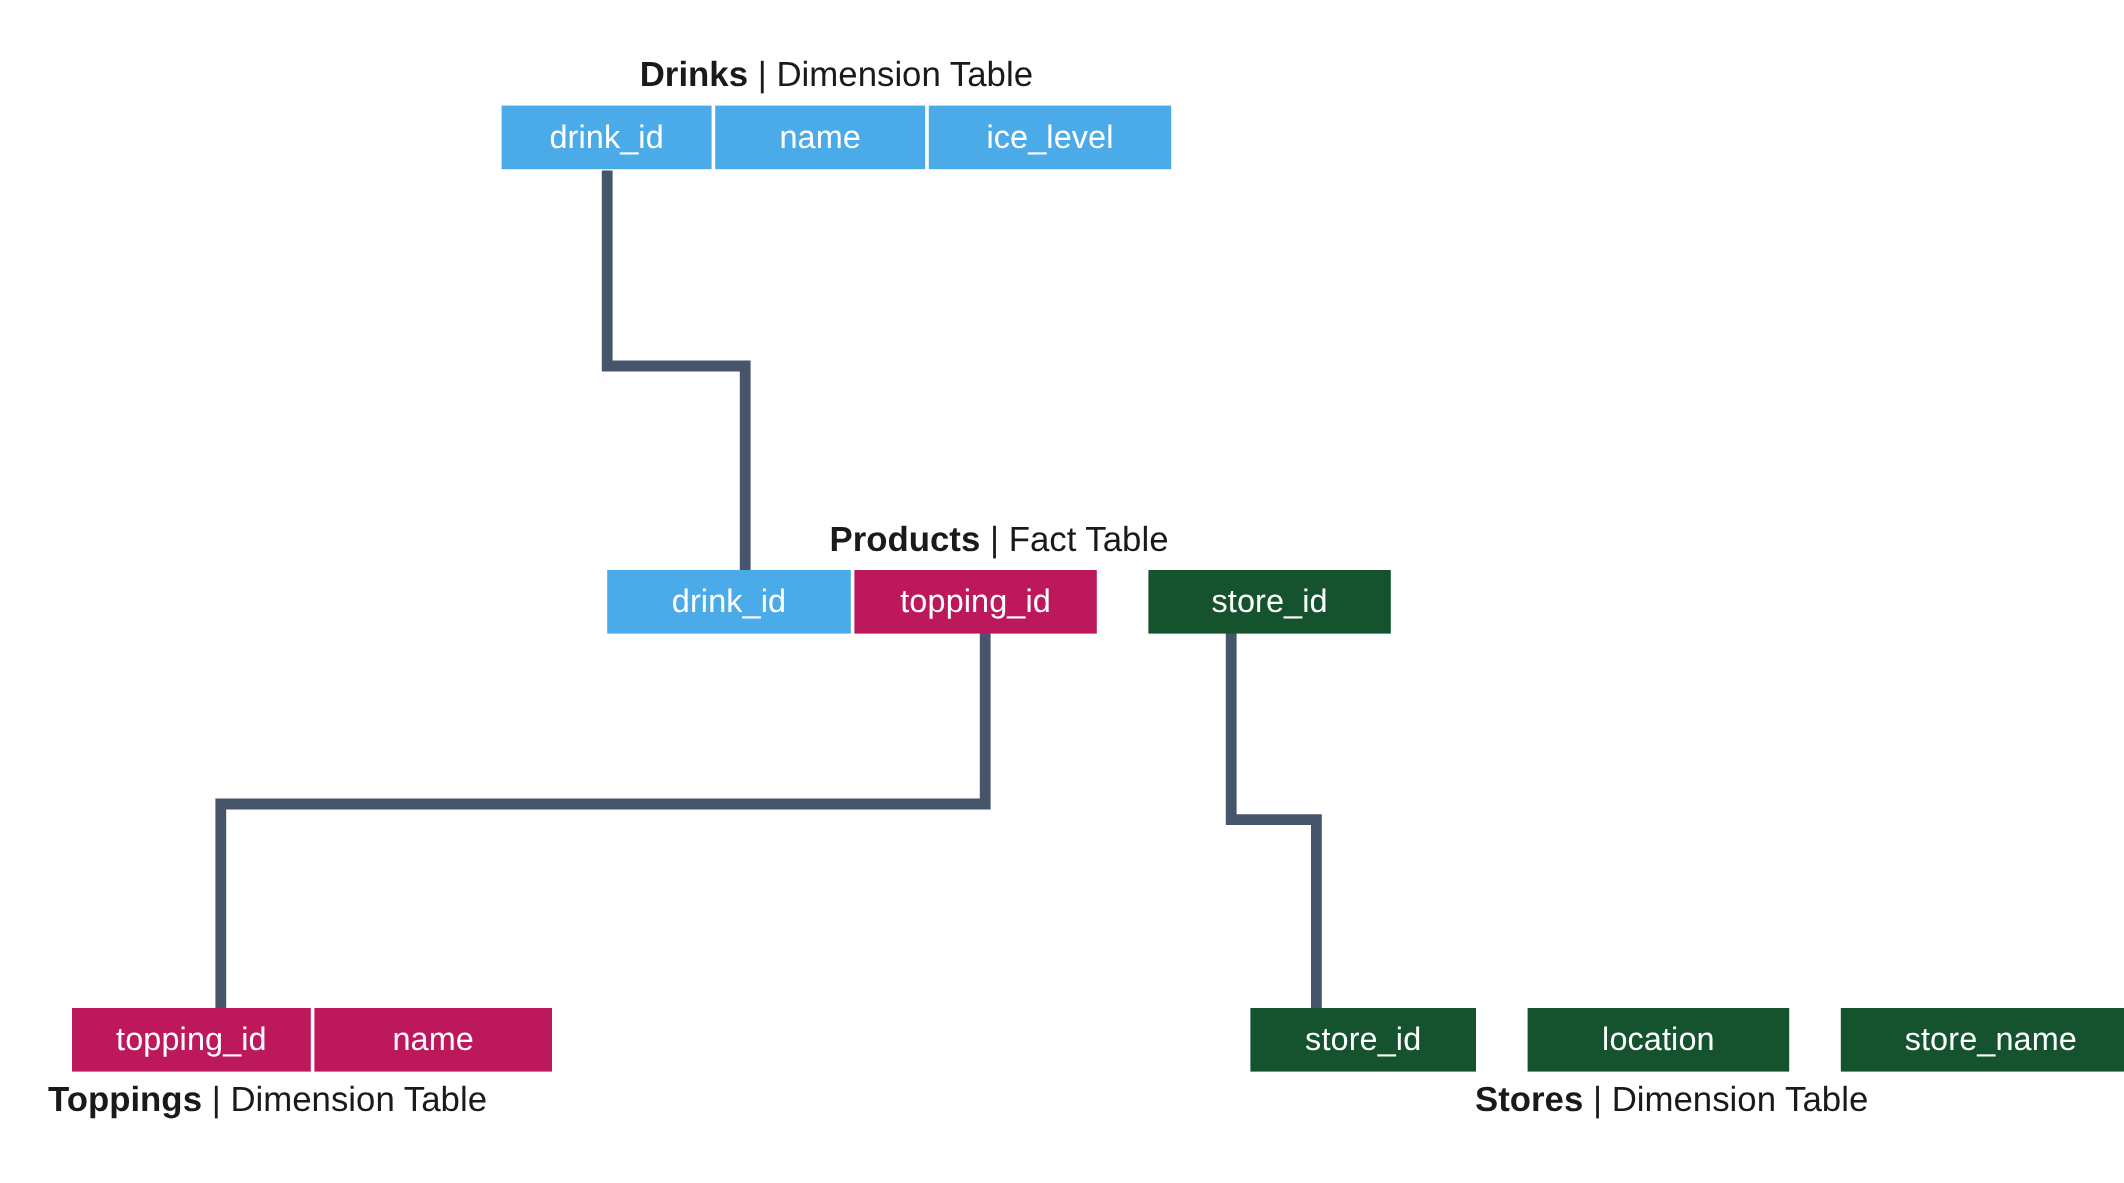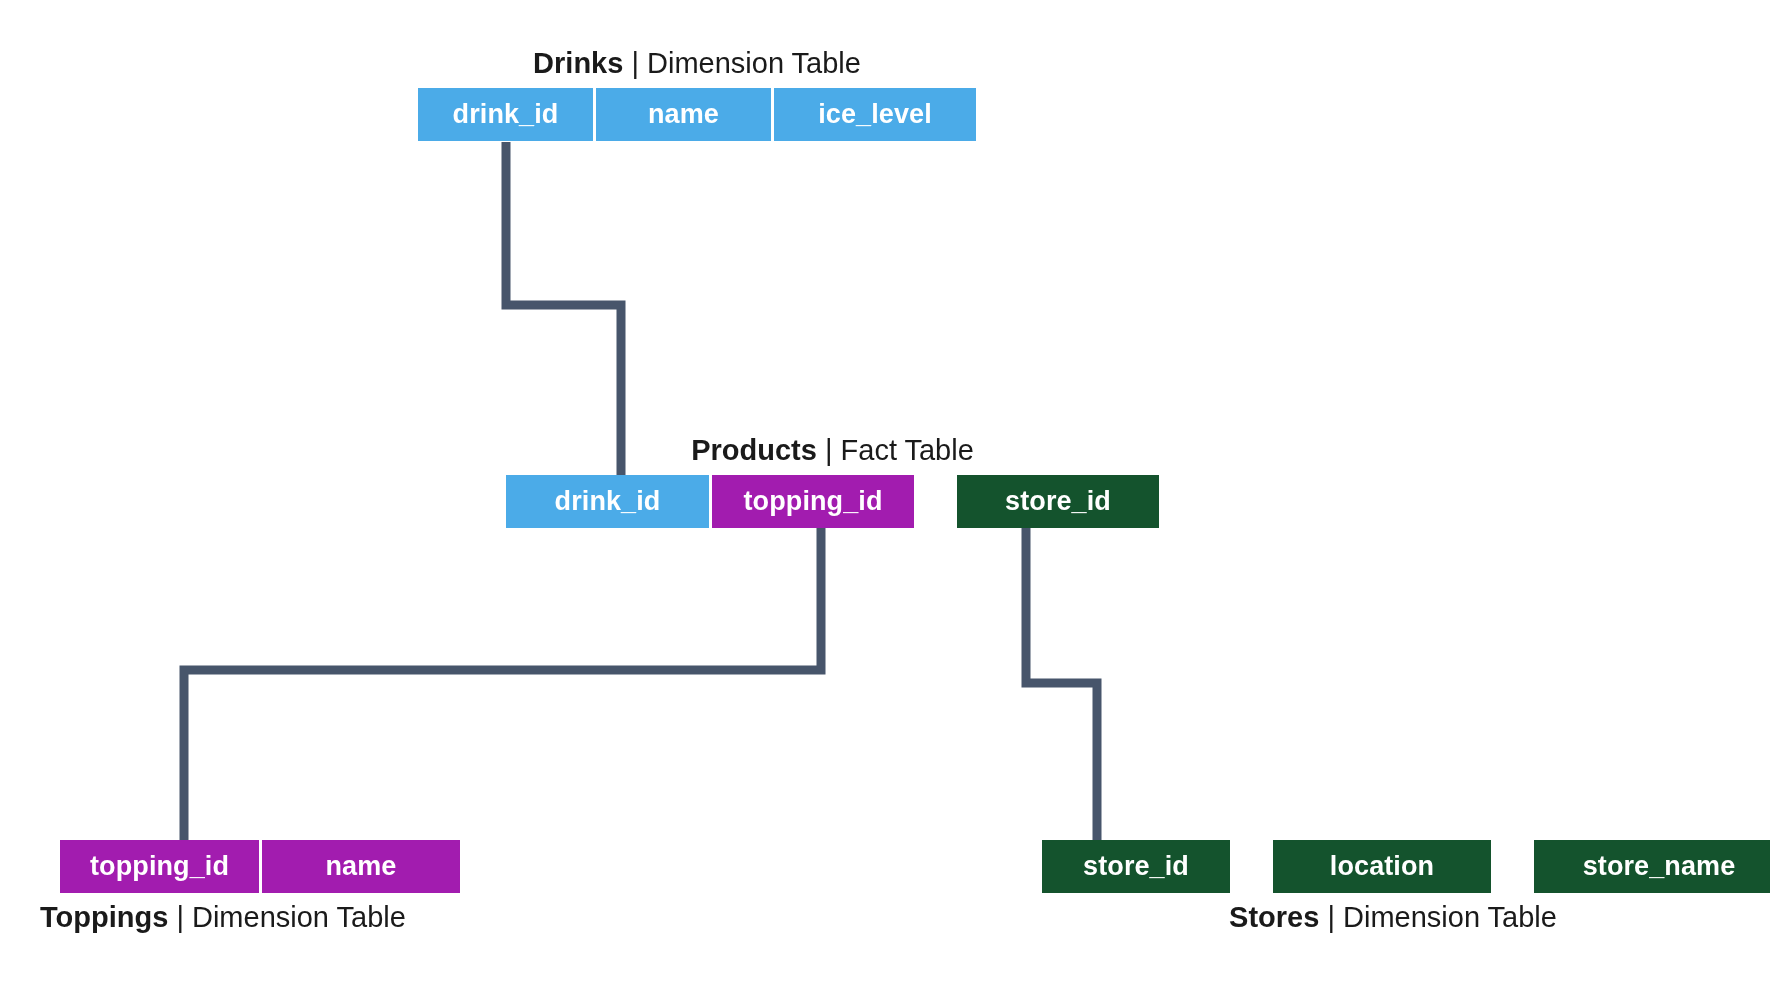--- a/index.html
+++ b/index.html
@@ -40,27 +40,27 @@
     gap: 3px;
   }
   .cell {
     display: flex;
     align-items: center;
     justify-content: center;
     height: 53px;
     box-sizing: border-box;
     color: #ffffff;
     font-size: 27px;
-    font-weight: bold;
+    font-weight: normal;
     letter-spacing: 0.1px;
     white-space: nowrap;
     padding: 0 6px;
   }
   .cell.blue   { background: #4babe8; }
-  .cell.purple { background: #a21caf; }
+  .cell.purple { background: #be185d; }
   .cell.green  { background: #14532d; margin-left: 40px; }
 
   
   .caption {
     position: absolute;
     font-size: 29px;
     color: #1a1a1a;
     white-space: nowrap;
     line-height: 1.15;
   }

